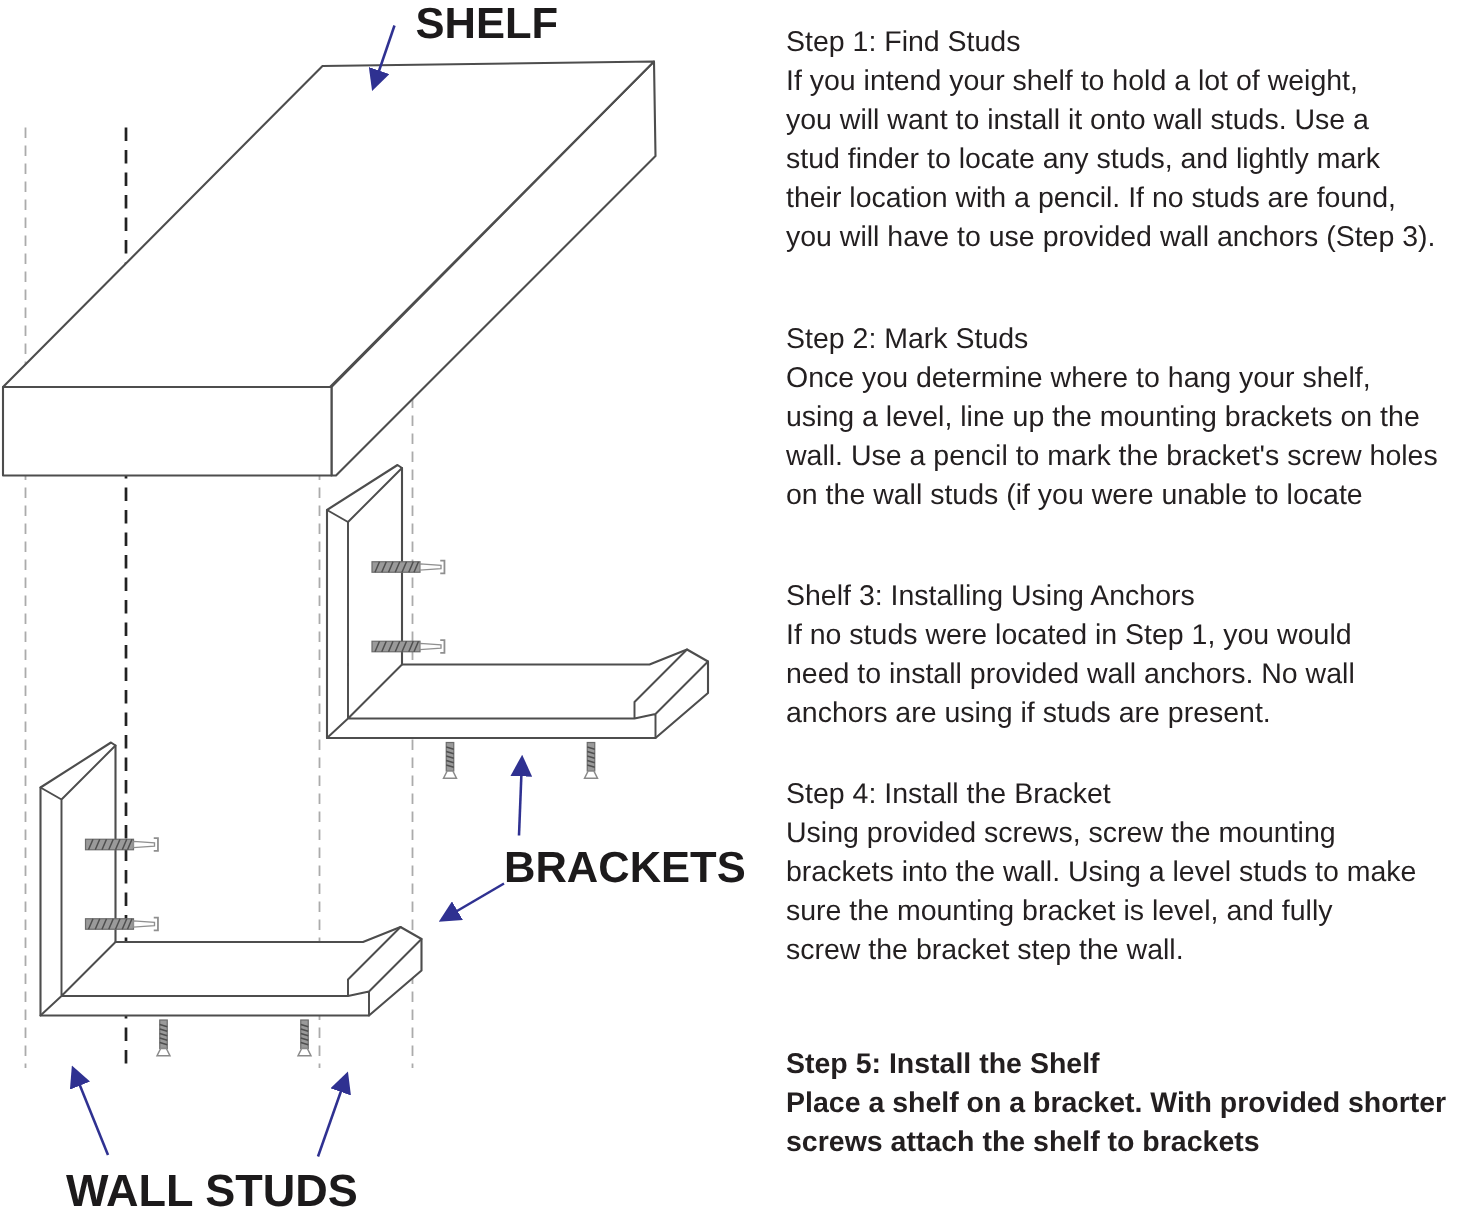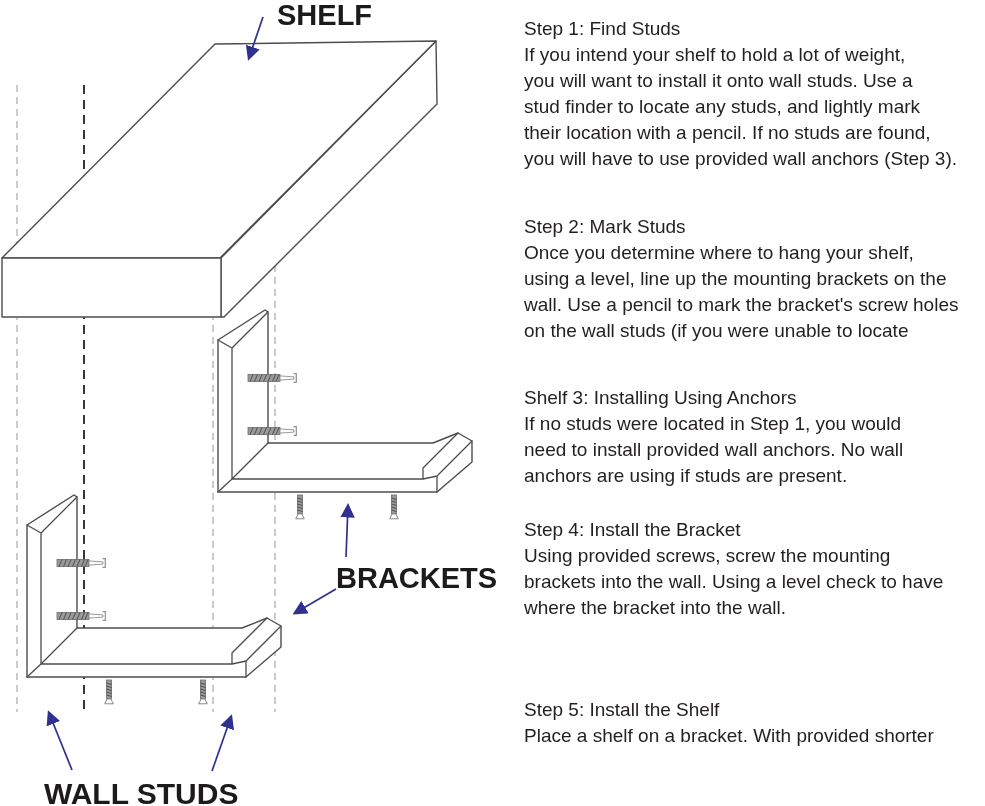--- a/index.html
+++ b/index.html
@@ -34,21 +34,21 @@
   .shead{fill:none;stroke:#8f8f8f;stroke-width:1.2;}
   .vhead{fill:#ffffff;stroke:#8a8a8a;stroke-width:1;}
   .step{
     position:absolute;left:524px;white-space:nowrap;
     font-size:19px;line-height:26px;color:var(--text);
   }
   #step-1{top:16px;}
   #step-2{top:192px;margin-top:22px;}
   #step-3{top:385px;}
   #step-4{top:517px;}
-  #step-5{top:697px;}
+  #step-5{top:697px;font-weight:bold;}
 </style>
 </head>
 <body>
 
 <svg class="diagram" width="985" height="806" viewBox="0 0 985 806">
   <defs>
     <marker id="ah" viewBox="0 0 10 10" refX="8" refY="5" markerWidth="8.5" markerHeight="8.5" orient="auto-start-reverse">
       <path class="ah" d="M0,0 L10,5 L0,10 Z"></path>
     </marker>
 
@@ -121,20 +121,22 @@
 <div class="step" id="step-3">
   <div>Shelf 3: Installing Using Anchors</div>
   <div>If no studs were located in Step 1, you would</div>
   <div>need to install provided wall anchors. No wall</div>
   <div>anchors are using if studs are present.</div>
 </div>
 
 <div class="step" id="step-4">
   <div>Step 4: Install the Bracket</div>
   <div>Using provided screws, screw the mounting</div>
-  <div>brackets into the wall. Using a level check to have</div>
-  <div>where the bracket into the wall.</div>
+  <div>brackets into the wall. Using a level studs to make</div>
+  <div>sure the mounting bracket is level, and fully</div>
+  <div>screw the bracket step the wall.</div>
 </div>
 
 <div class="step" id="step-5">
   <div>Step 5: Install the Shelf</div>
   <div>Place a shelf on a bracket. With provided shorter</div>
+  <div>screws attach the shelf to brackets</div>
 </div>
 
 </body></html>

